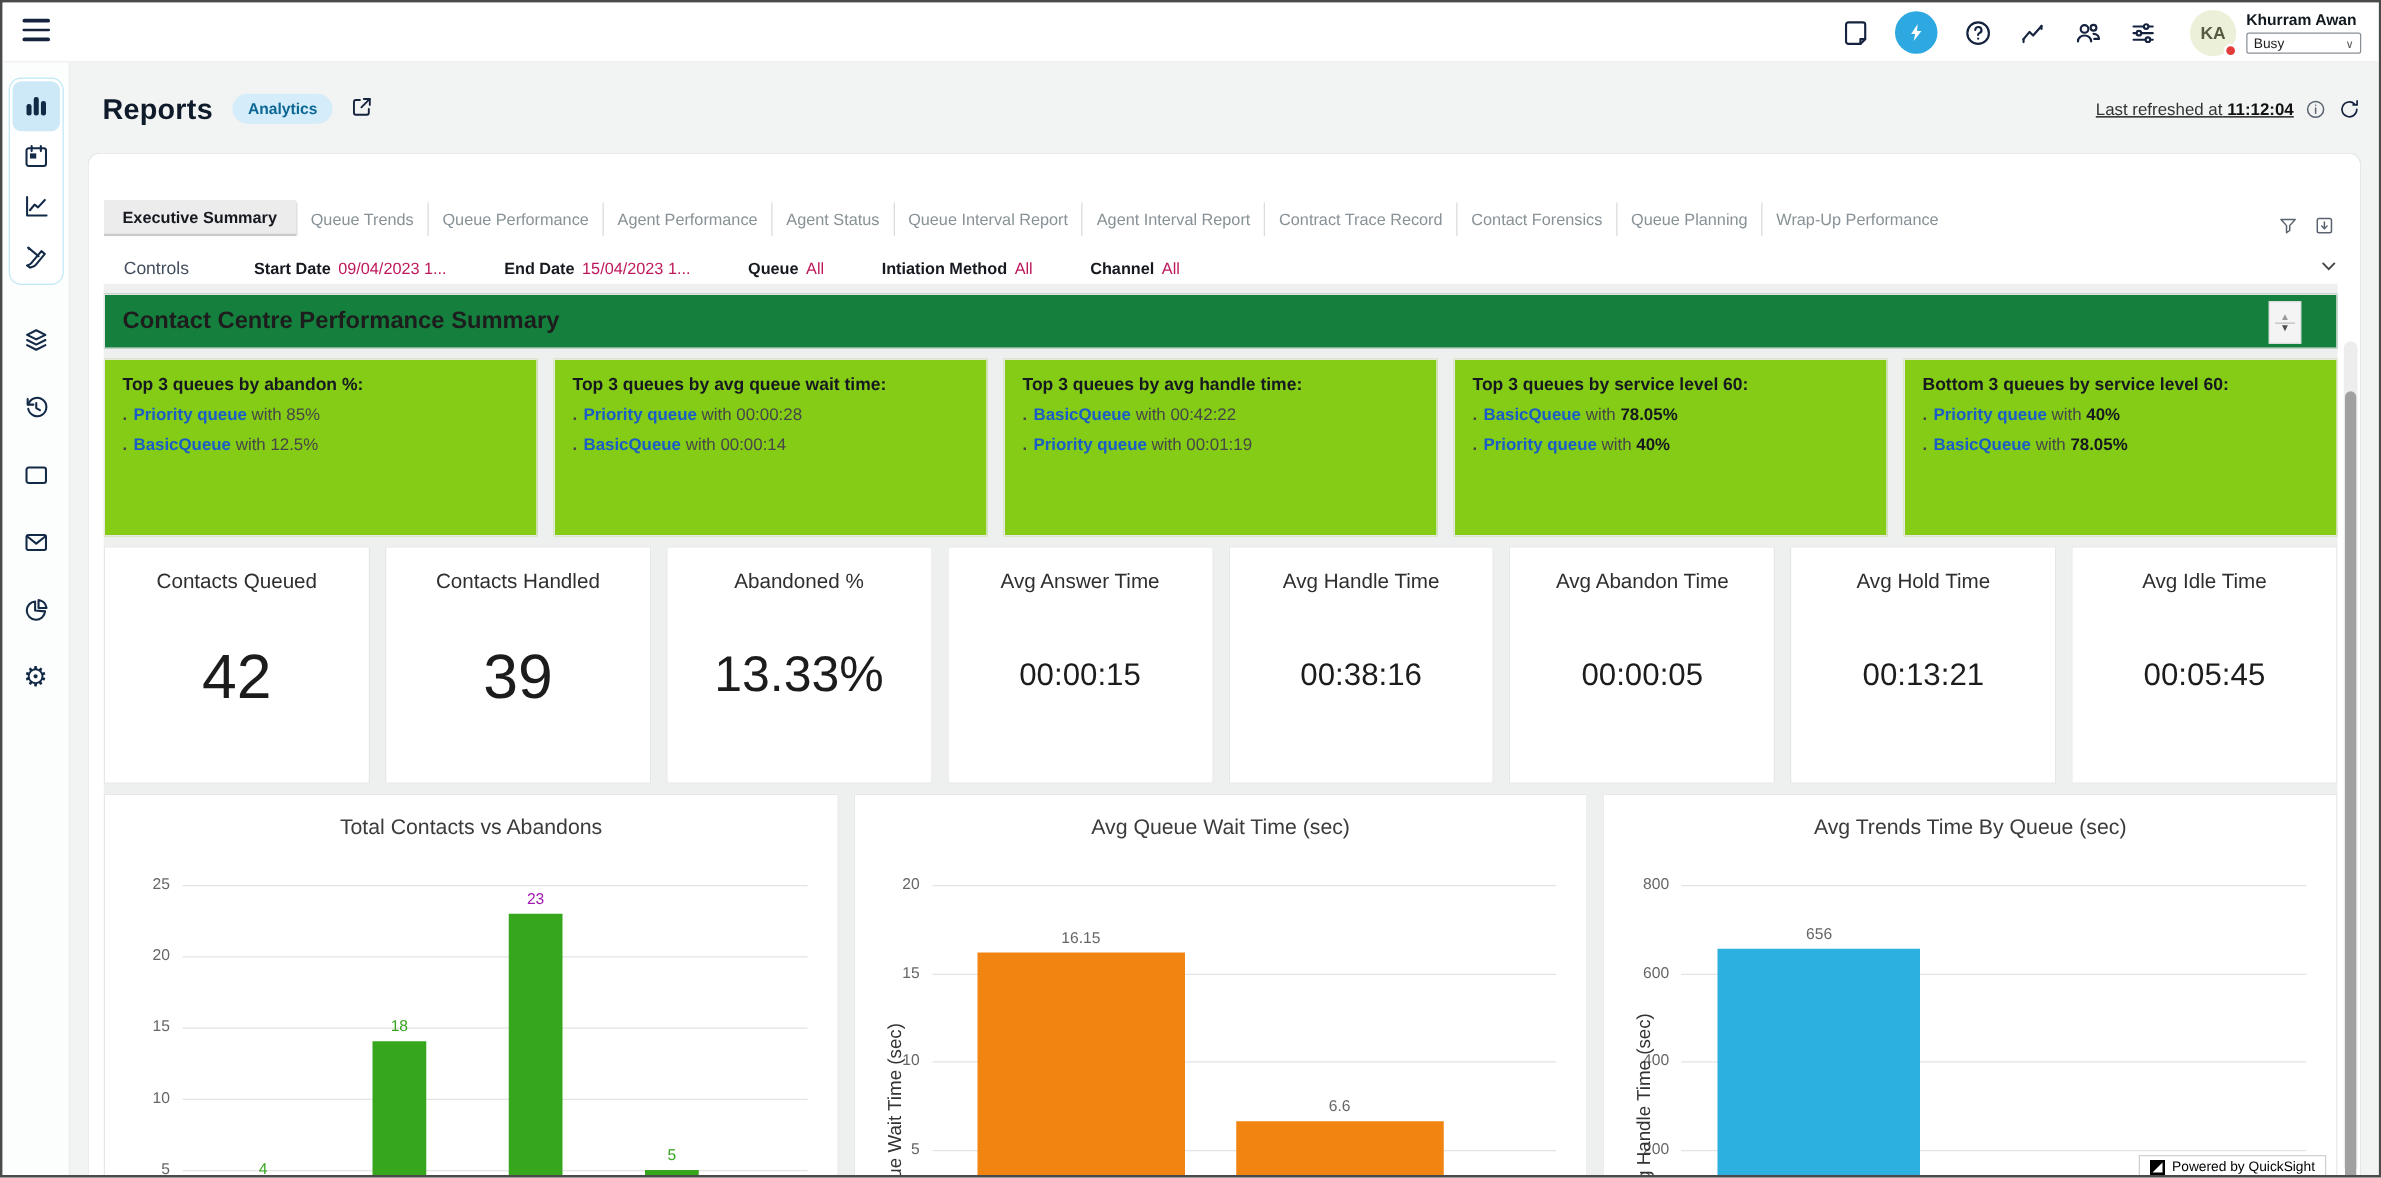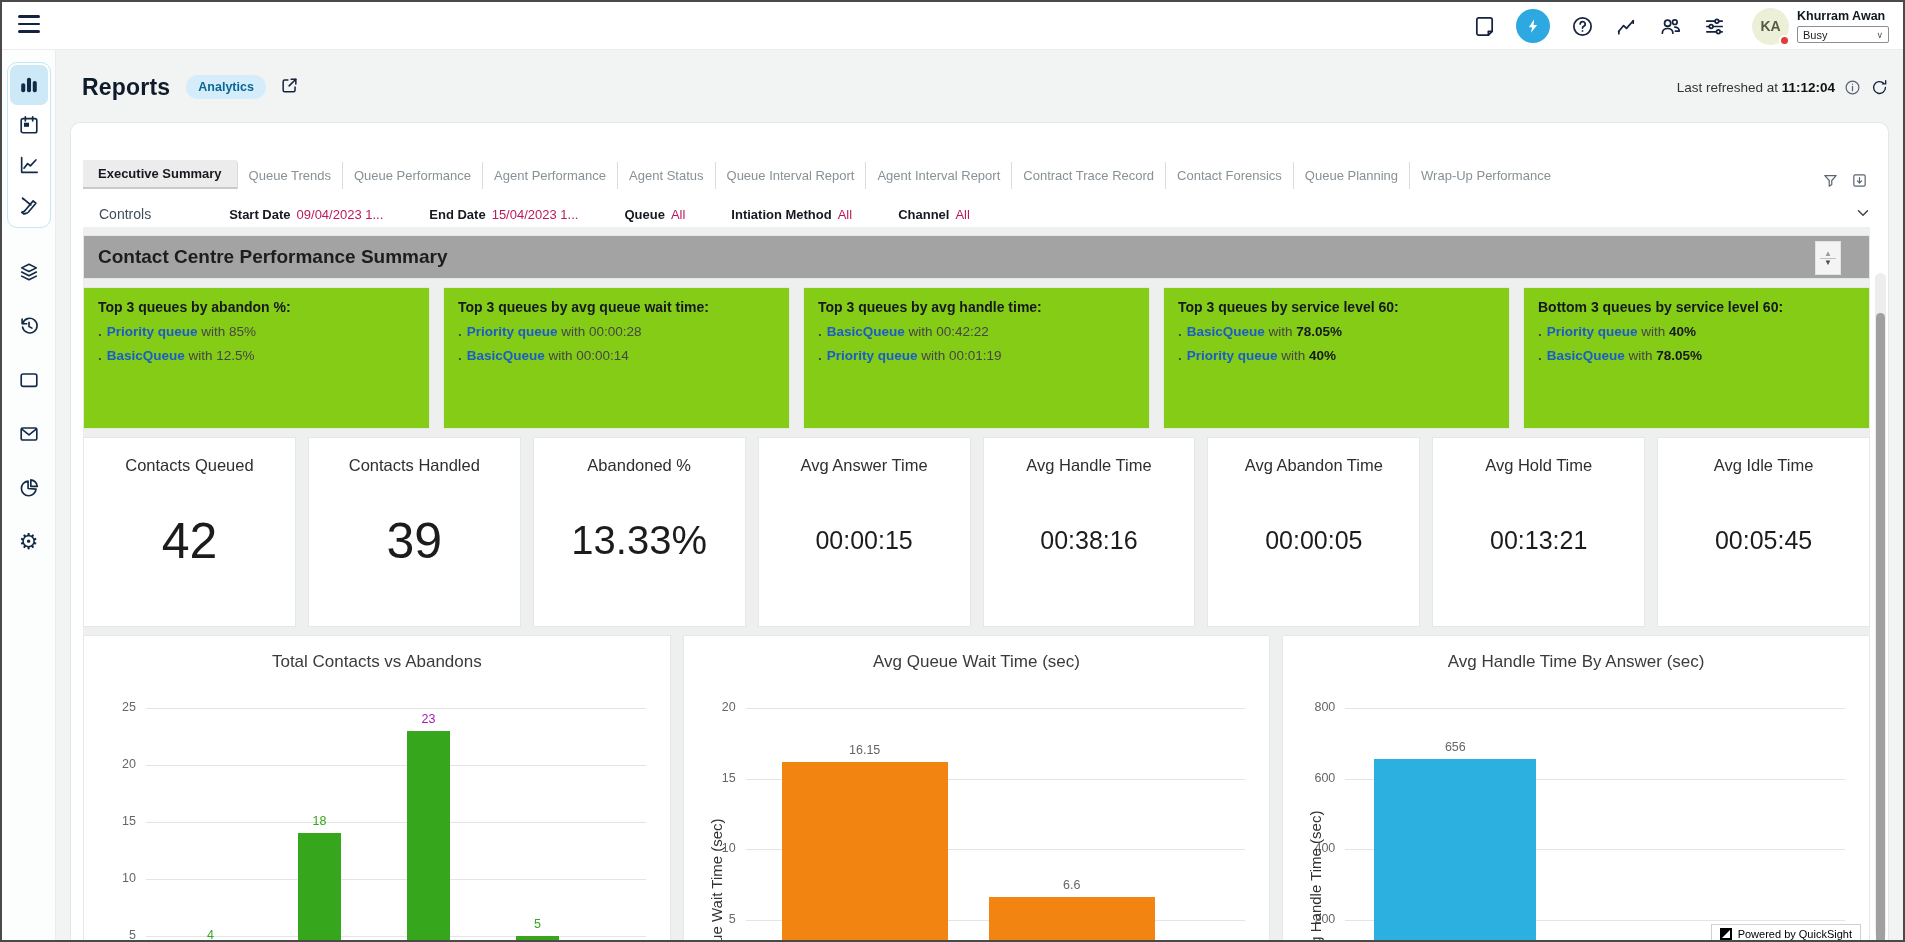--- a/index.html
+++ b/index.html
@@ -33,47 +33,47 @@
   .side-list { margin-top:24px; display:flex; flex-direction:column; align-items:center; gap:14px; }
   .gear-glyph { font-size:22px; color:#132a47; line-height:1; }
 
   
   .main { position:absolute; top:48px; left:54px; right:0; bottom:0; background:#f2f3f3; }
   .page-header { position:absolute; top:16px; left:26px; right:14px; height:42px; display:flex; align-items:center;text-align:center; }
   .page-title { font-size:23px; font-weight:bold; color:#0f1b2a; letter-spacing:.2px; }
   .badge { margin-left:16px; background:#d5ecfa; color:#0b6794; font-size:12.5px; font-weight:bold; padding:5px 12px; border-radius:13px; }
   .ext-btn { margin-left:14px; background:none; border:none; cursor:pointer; }
   .ext-btn svg { width:19px; height:19px; stroke:#15233f; fill:none; stroke-width:1.9; stroke-linecap:round; stroke-linejoin:round; }
-  .refresh-area { margin-left:auto; display:flex; align-items:center; gap:9px; }
+  .refresh-area { margin-left:auto; display:flex; align-items:center; gap:9px;text-decoration:underline; }
   .refresh-text { font-size:13.5px; color:#333; }
   .refresh-text b { color:#111; }
   .mini-icon { background:none; border:none; cursor:pointer; display:flex; align-items:center; }
   .mini-icon svg { width:17px; height:17px; stroke:#5a6470; fill:none; stroke-width:1.7; stroke-linecap:round; stroke-linejoin:round; }
   .mini-icon.refresh svg { stroke:#15233f; width:19px; height:19px; }
 
   
   .panel { position:absolute; top:72px; left:14px; right:14px; bottom:0; background:#fff; border:1px solid #e4e7e7; border-bottom:none; border-radius:10px 10px 0 0; }
   .tabs-row { position:absolute; top:40px; left:12px; right:20px; height:26px; display:flex; align-items:flex-end; }
   .tabs { display:flex; align-items:flex-end; list-style:none; flex:1; overflow:hidden; white-space:nowrap; }
   .tab { font-size:13px; color:#879196; padding:6px 11px; cursor:pointer; position:relative; }
   .tab + .tab { border-left:1px solid #d9dcdc; }
   .tab.active { background:#ececec; color:#16191f; font-weight:bold; padding:6px 15px; border-bottom:2px solid #c9c9c9; }
   .panel-tools { display:flex; gap:12px; margin-left:12px; }
 
-  .controls-row { position:absolute; top:78px; left:14px; right:16px; height:26px; display:flex; align-items:center;gap:26px; }
+  .controls-row { position:absolute; top:78px; left:14px; right:16px; height:26px; display:flex; align-items:center; }
   .controls-label { font-size:14px; color:#414d5c; margin-left:14px; margin-right:52px; }
   .filter-item { display:flex; align-items:center; margin-right:46px; cursor:pointer; }
   .filter-item .f-label { font-size:13px; font-weight:bold; color:#16191f; margin-right:6px; }
   .filter-item .f-value { font-size:13px; color:#be185d; }
   .controls-chev { margin-left:auto; background:none; border:none; cursor:pointer; }
   .controls-chev svg { width:18px; height:18px; stroke:#444; fill:none; stroke-width:2; stroke-linecap:round; }
 
   
   .dash { position:absolute; top:104px; left:12px; right:18px; bottom:0; background:#eef0f0; overflow:hidden; }
-  .sheet-titlebar { margin-top:8px; height:44px; background:#a3a3a3; border:1px solid #e6e6e6; display:flex; align-items:center; position:relative; }
+  .sheet-titlebar { margin-top:8px; height:44px; background:#15803d; border:1px solid #e6e6e6; display:flex; align-items:center; position:relative; }
   .sheet-title { font-size:19px; font-weight:bold; color:#1d1d1d; padding-left:14px; }
   .sheet-spinner { position:absolute; right:28px; top:5px; width:26px; height:34px; background:#f4f4f4; border:1px solid #e2e2e2; display:flex; flex-direction:column; align-items:center; justify-content:center; cursor:pointer; }
   .sheet-spinner .up { font-size:8px; color:#9a9a9a; }
   .sheet-spinner .bar { width:16px; height:1px; background:#bdbdbd; margin:3px 0; }
   .sheet-spinner .down { font-size:8px; color:#4e4e4e; }
 
   .insights { margin-top:8px; display:grid; grid-template-columns:repeat(5,1fr); gap:13px; height:142px; }
   .insight-card { background:#84cc16; border:1px solid #e7e7e7; padding:11px 14px; overflow:hidden; }
   .insight-title { font-size:14px; font-weight:bold; color:#16191f; }
   .insight-line { margin-top:9px; font-size:13.5px; color:#464646; }
@@ -457,21 +457,21 @@
               <div class="tick-label" style="top: 134.667px;">15</div>
               <div class="gridline" style="top: 72px;"></div>
               <div class="tick-label" style="top: 64px;">20</div>
               <div class="bar" style="left: 98px; top: 126.413px; width: 166px; height: 228.253px; background: rgb(242, 132, 17);"></div>
               <div class="bar-label" style="left: 78px; top: 107.413px; width: 206px; color: rgb(102, 102, 102);">16.15</div>
               <div class="bar" style="left: 305px; top: 261.387px; width: 166px; height: 93.28px; background: rgb(242, 132, 17);"></div>
               <div class="bar-label" style="left: 285px; top: 242.387px; width: 206px; color: rgb(102, 102, 102);">6.6</div>
               <div class="ylabel" style="top: 365px;">Avg Queue Wait Time (sec)</div>
             </div>
             <div class="chart-card">
-              <div class="chart-title">Avg Handle Time By Answer (sec)</div>
+              <div class="chart-title">Avg Trends Time By Queue (sec)</div>
               <div class="gridline" style="top: 284px;"></div>
               <div class="tick-label" style="top: 276px;">200</div>
               <div class="gridline" style="top: 213.333px;"></div>
               <div class="tick-label" style="top: 205.333px;">400</div>
               <div class="gridline" style="top: 142.667px;"></div>
               <div class="tick-label" style="top: 134.667px;">600</div>
               <div class="gridline" style="top: 72px;"></div>
               <div class="tick-label" style="top: 64px;">800</div>
               <div class="bar" style="left: 91px; top: 122.88px; width: 162px; height: 231.787px; background: rgb(43, 176, 224);"></div>
               <div class="bar-label" style="left: 71px; top: 103.88px; width: 202px; color: rgb(102, 102, 102);">656</div>

